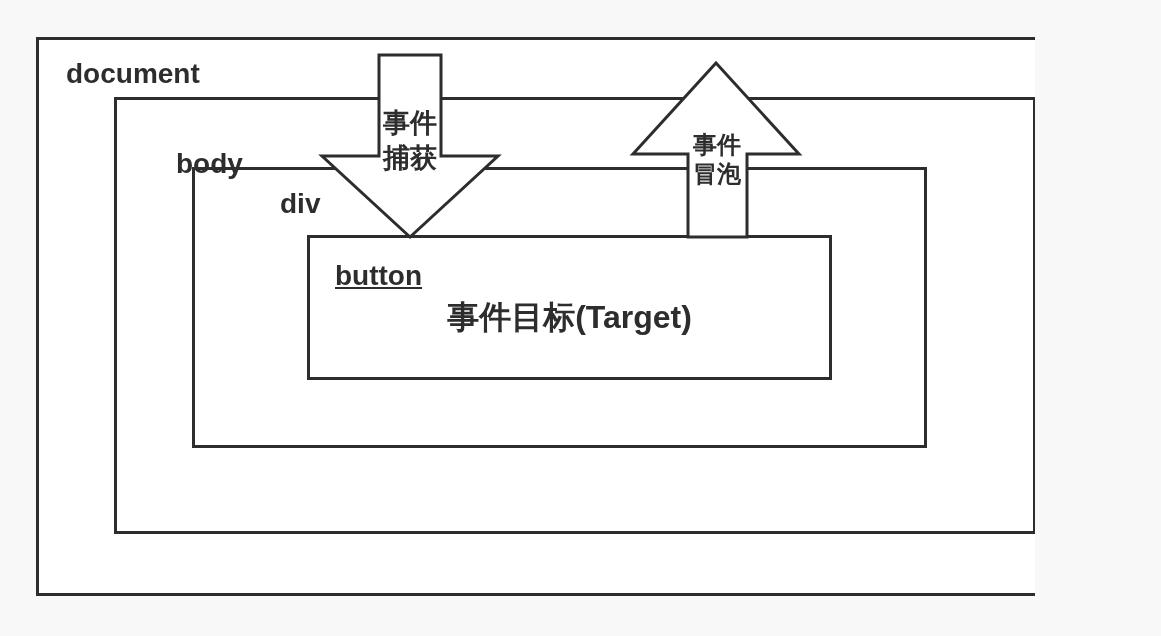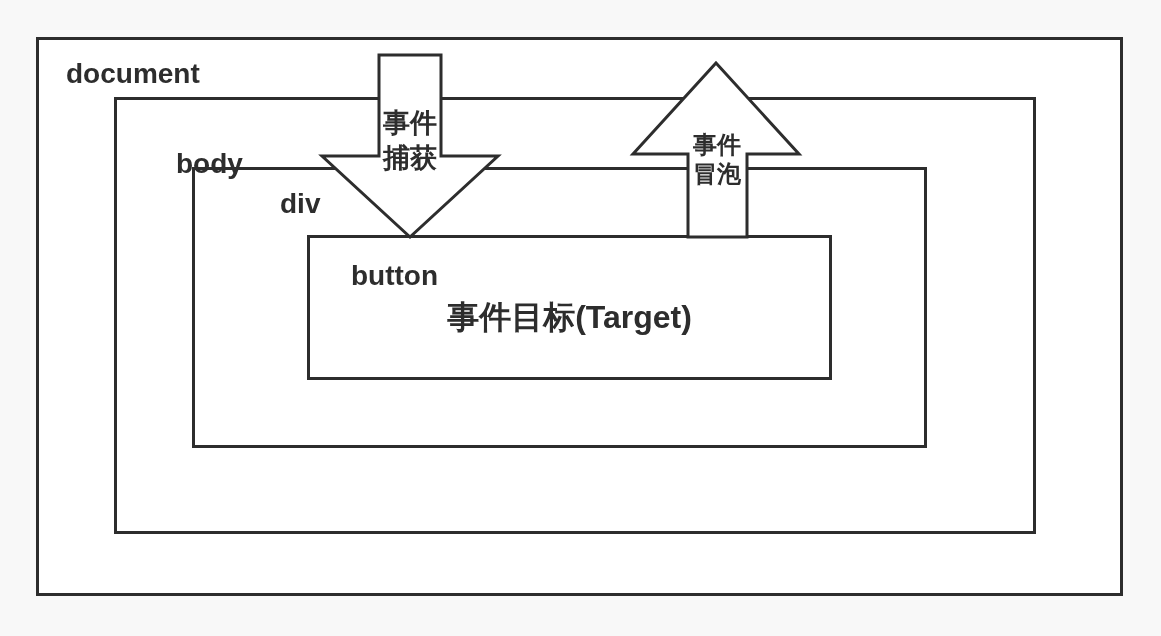--- a/index.html
+++ b/index.html
@@ -2,21 +2,21 @@
 <html><head>
 <meta charset="utf-8">
 <style>
   html,body{margin:0;padding:0;}
   body{
     font-family:"Liberation Sans","DejaVu Sans",sans-serif;
     background:#f8f8f8;
   }
   .stage{
     position:relative;
-    width:1161px;height:636px;
+    width:1035px;height:636px;
     background:#f8f8f8;
     overflow:hidden;
   }
   .box{
     position:absolute;
     border:3px solid #2d2d2d;
     background:#ffffff;
     box-sizing:border-box;
     z-index:1;
   }
@@ -30,21 +30,21 @@
     white-space:nowrap;
   }
   #document-box{left:36px;top:37px;width:1087px;height:559px;}
   #body-box{left:114px;top:97px;width:922px;height:437px;}
   #div-box{left:192px;top:167px;width:735px;height:281px;}
   #button-box{left:307px;top:235px;width:525px;height:145px;}
 
   #document-label{left:66px;top:59px;}
   #body-label{left:176px;top:117px;margin-top:32px;}
   #div-label{left:280px;top:189px;}
-  #button-label{left:351px;top:261px;}
+  #button-label{left:335px;top:261px;text-decoration:underline;}
 
   #target-label{
     position:absolute;
     z-index:3;
     left:307px;top:296px;width:525px;
     text-align:center;
     font-weight:bold;
     font-size:32px;
     color:#2d2d2d;
   }

